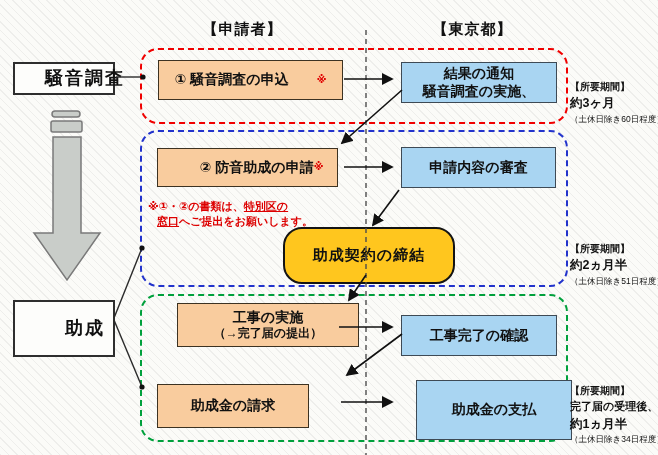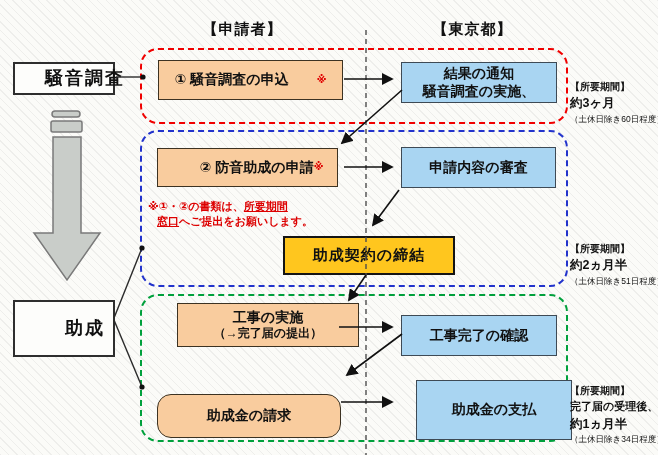--- a/index.html
+++ b/index.html
@@ -106,38 +106,38 @@
     <div class="box orange-box" style="left:157px;top:148px;width:181px;height:39px;flex-direction:row;padding-left:28px;">
       <span>② 防音助成の申請</span>
         <span class="mark">※</span>
     </div>
 
     <div class="box blue-box" style="left:401px;top:147px;width:155px;height:41px;">
       <span>申請内容の審査</span>
     </div>
 
     <div class="note">
-      <div><span>※①・②の書類は、</span><span class="u">所要期間</span></div>
+      <div><span>※①・②の書類は、</span><span class="u">特別区の</span></div>
       <div class="ind"><span class="u">窓口</span><span>へご提出をお願いします。</span></div>
     </div>
 
-    <div class="box yellow-box" style="left:283px;top:236px;width:172px;height:39px;">
+    <div class="box yellow-box" style="left:283px;top:227px;width:172px;height:57px;border-radius:19px;">
       <span>助成契約の締結</span>
     </div>
 
     <div class="box orange-box" style="left:155px;top:303px;width:182px;height:44px;margin-left:22px;">
       <span>工事の実施</span>
       <span class="sub-line">（→完了届の提出）</span>
     </div>
 
     <div class="box blue-box" style="left:401px;top:304px;width:156px;height:41px;margin-top:11px;">
       <span>工事完了の確認</span>
     </div>
 
-    <div class="box orange-box" style="left:157px;top:394px;width:184px;height:44px;border-radius:14px;">
+    <div class="box orange-box" style="left:157px;top:384px;width:152px;height:44px;">
       <span>助成金の請求</span>
     </div>
 
     <div class="box blue-box" style="left:416px;top:380px;width:156px;height:60px;">
       <span>助成金の支払</span>
     </div>
 
     <div class="duration" style="top:79px;">
       <div class="t">【所要期間】</div>
       <div class="m">約3ヶ月</div>

